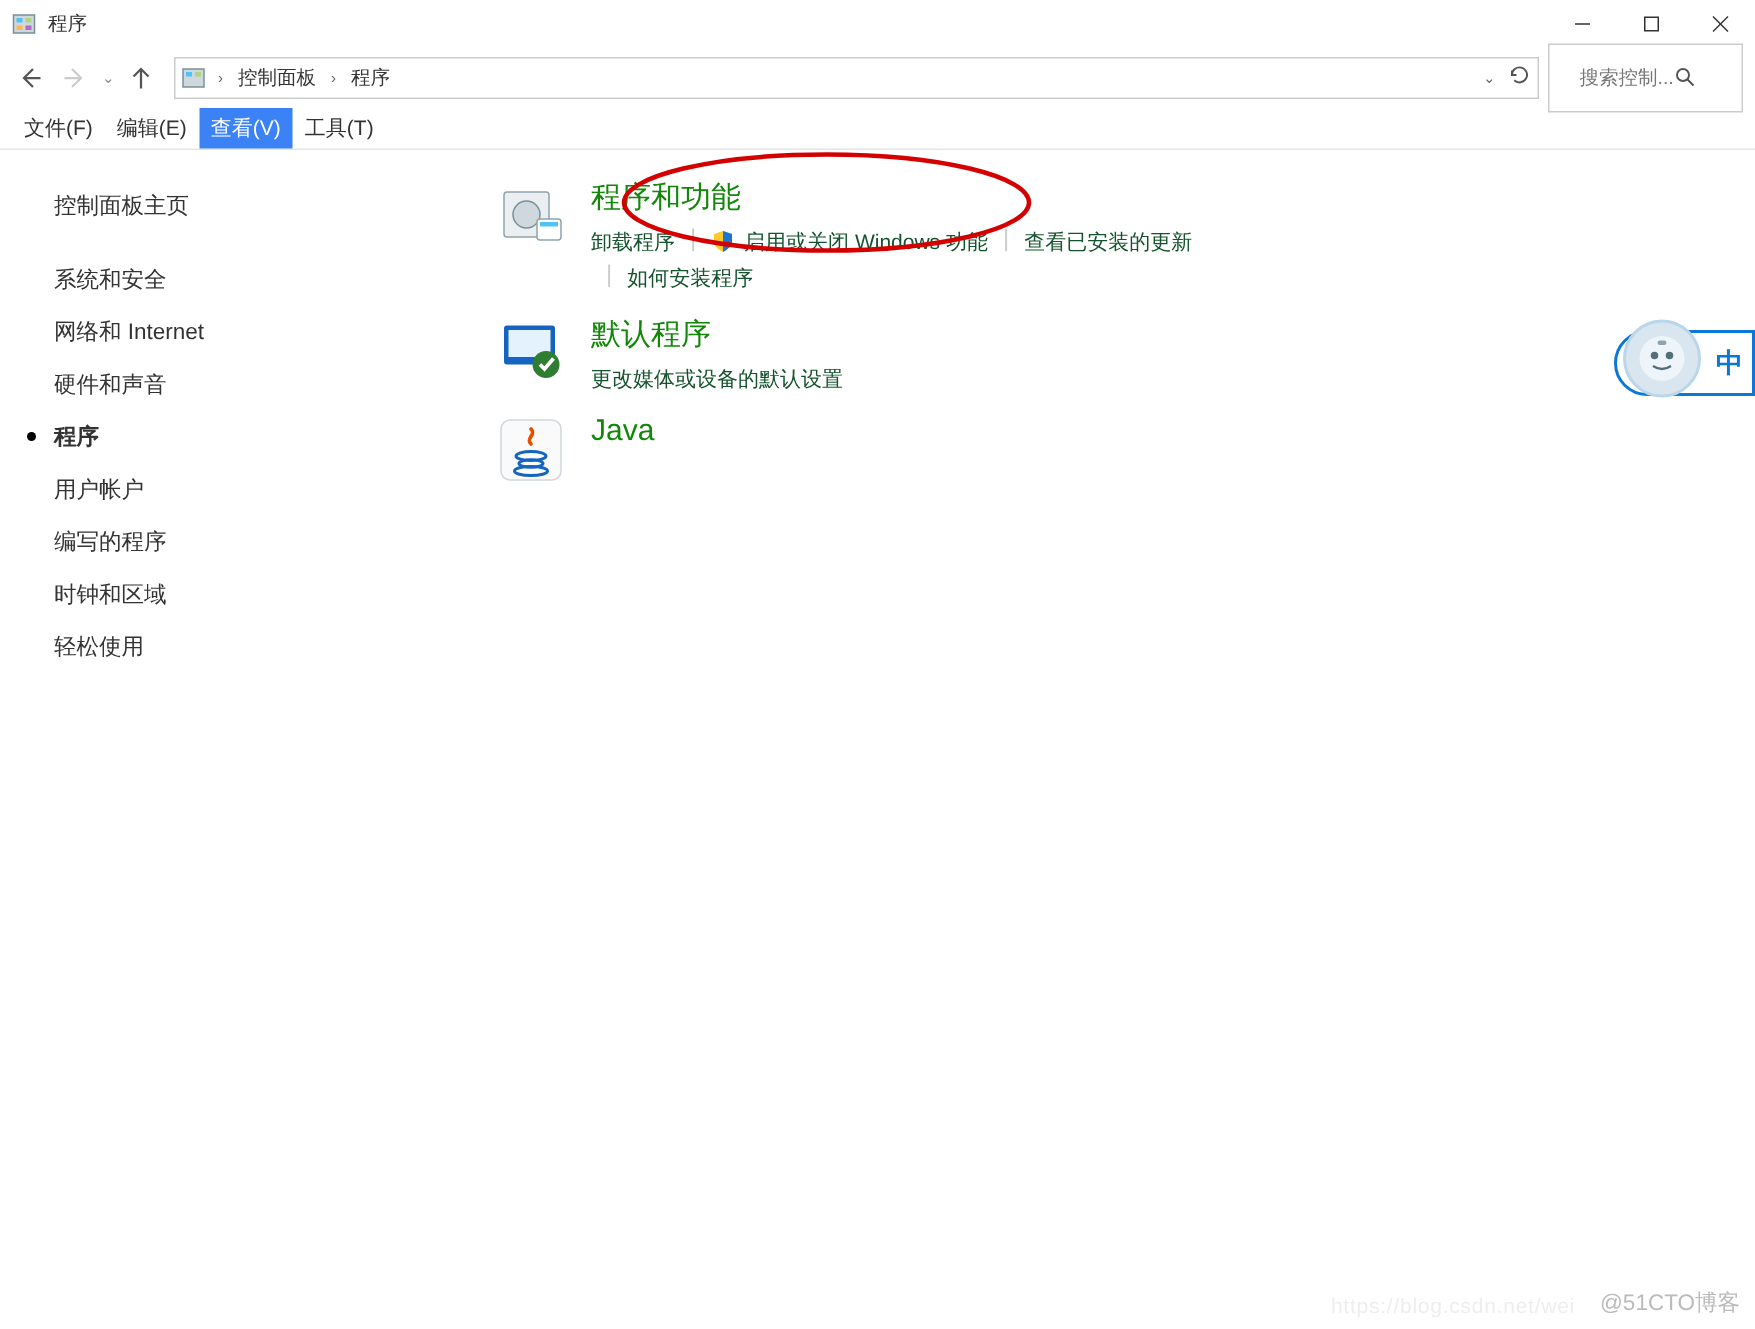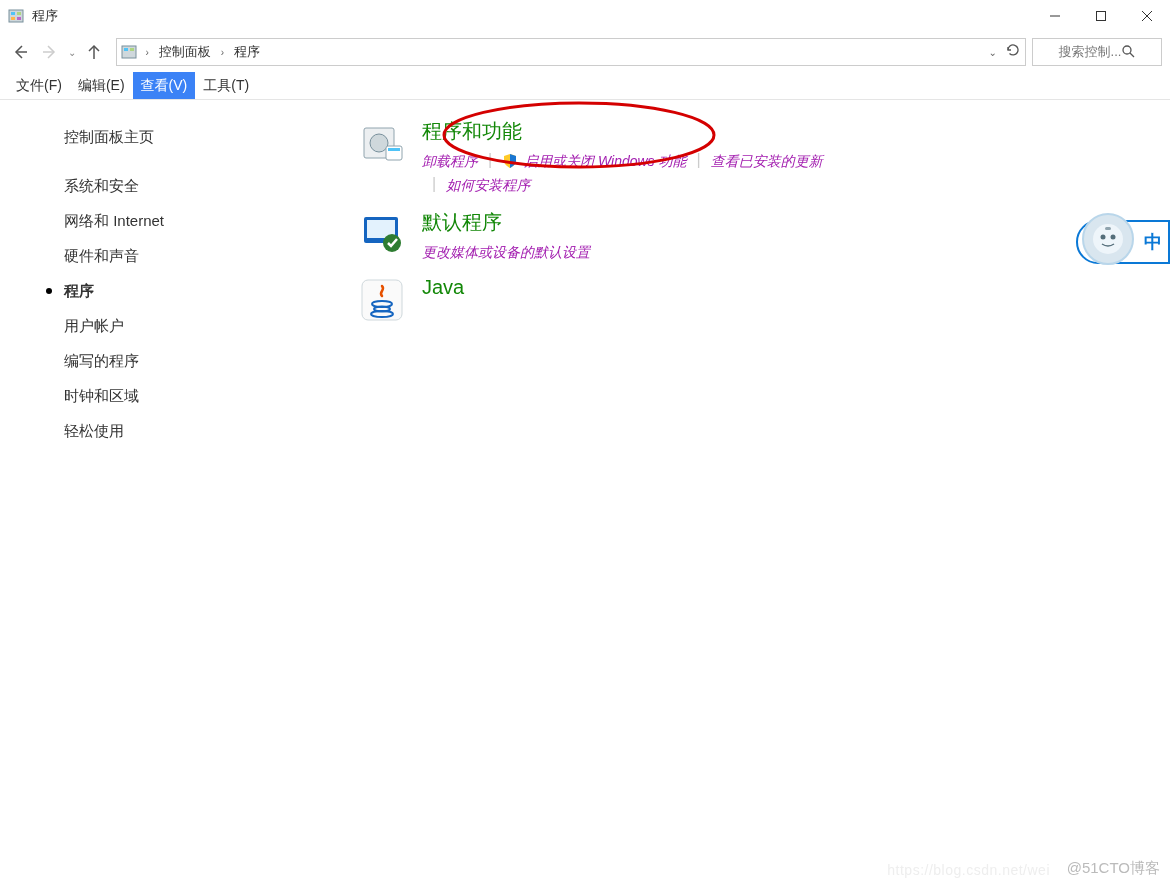--- a/index.html
+++ b/index.html
@@ -16,43 +16,43 @@
 
 .navrow { height:40px; display:flex; align-items:center; padding:0 8px; gap:6px; }
 .navarrow { width:24px; height:24px; display:flex; align-items:center; justify-content:center; color:#555; }
 .navarrow.disabled { color:#ccc; }
 .dropdown-caret { color:#888; font-size:10px; }
 .addrbox { flex:1; height:28px; border:1px solid #ccc; display:flex; align-items:center; padding:0 4px; gap:6px; margin-left:4px; }
 .addrbox .bc-icon { width:16px; height:16px; }
 .bc-sep { color:#666; font-size:10px; padding:0 2px; }
 .bc-item { font-size:13px; color:#333; padding:0 2px; }
 .addr-right { margin-left:auto; display:flex; align-items:center; gap:8px; color:#555; }
-.searchbox { width:130px; height:28px; border:1px solid #ccc; display:flex; align-items:center; padding:0 20px; color:#777; font-size:13px; justify-content:center;}
+.searchbox { width:130px; height:46px; border:1px solid #ccc; display:flex; align-items:center; padding:0 20px; color:#777; font-size:13px; justify-content:flex-start;}
 .searchbox .mag { color:#555; }
 
 
 .menubar { height:28px; display:flex; align-items:stretch; padding-left:8px; border-bottom:1px solid #e5e5e5;}
 .menuitem { padding:0 8px; font-size:14px; color:#333; display:flex; align-items:center; }
 .menuitem.selected { background:#3b82f6; color:#fff; }
 
 
-.body { display:flex; height:calc(100% - 100px);margin-left:28px; }
+.body { display:flex; height:calc(100% - 100px); }
 .sidebar { width:220px; padding:20px 0 0 36px; }
 .side-link { font-size:15px; color:#333; padding:8px 0; display:block; }
 .side-link.current { color:#333; font-weight:400; }
 .side-current-row { position:relative; }
 .side-bullet { position:absolute; left:-18px; top:14px; width:6px; height:6px; border-radius:50%; background:#000; }
 
 .main { flex:1; padding:18px 20px 0 110px; position:relative;}
 .section { display:flex; margin-bottom:12px; }
 .sec-icon { width:48px; height:48px; margin-right:16px; flex-shrink:0; }
 .sec-body { }
 .sec-title { color:#138808; font-size:20px; margin-bottom:6px; }
 .sec-links { display:flex; flex-wrap:wrap; gap:0 0; max-width:560px; }
-.sec-link { color:#a21caf; font-size:14px; padding:2px 0;font-style:italic; }
+.sec-link { color:#14532d; font-size:14px; padding:2px 0; }
 .sep { color:#ccc; padding:0 10px; }
 .shield { width:16px; height:16px; display:inline-block; vertical-align:-3px; margin-right:2px;}
 .circled { position:relative; }
 .circle-svg { position:absolute; left:66px; top:-18px; pointer-events:none; }
 
 .floaty { position:absolute; right:0; top:120px; }
 .floaty-badge { border:2px solid #0a78d6; border-radius:24px 0 0 24px; background:#fff; display:flex; align-items:center; height:44px; padding-left:4px;}
 .floaty-head { width:52px; height:52px; border-radius:50%; border:2px solid #b9d6ea; background:#d9e6ef; display:flex; align-items:center; justify-content:center; margin-top:-6px; margin-right:10px;}
 .floaty-text { color:#0a78d6; font-size:18px; font-weight:bold; padding-right:6px;}
 

